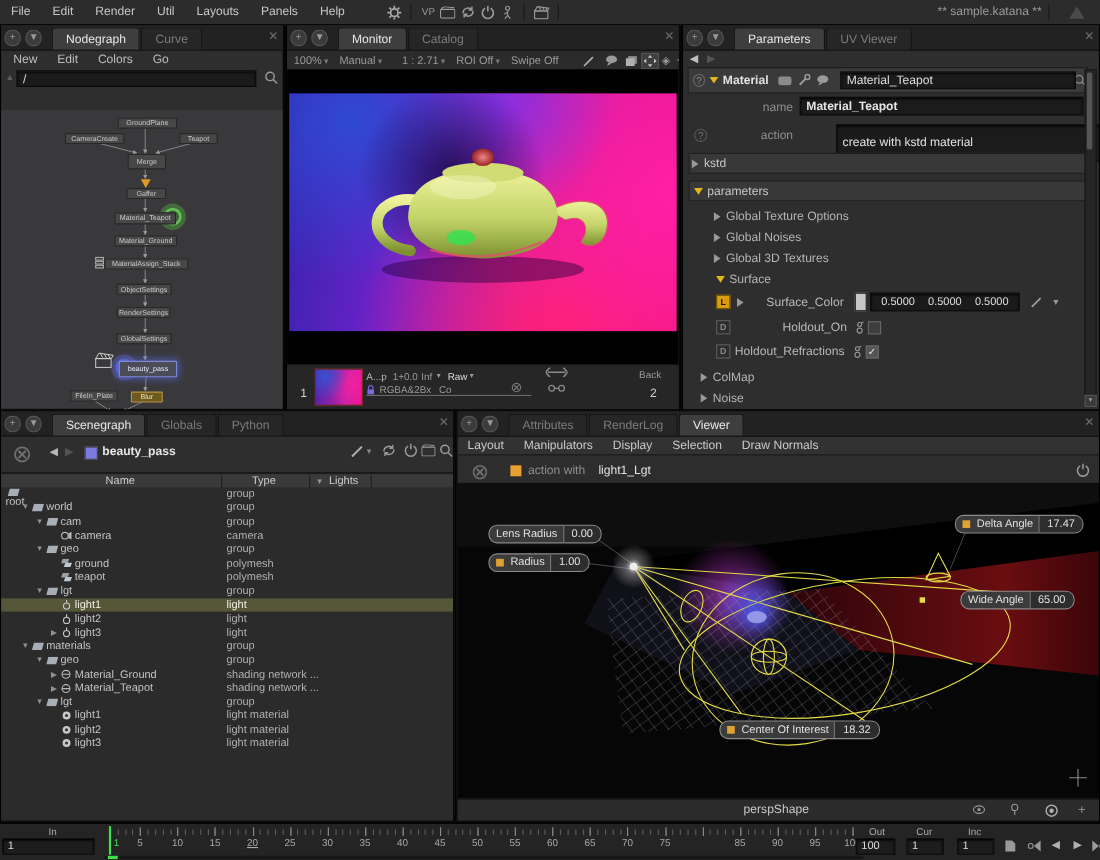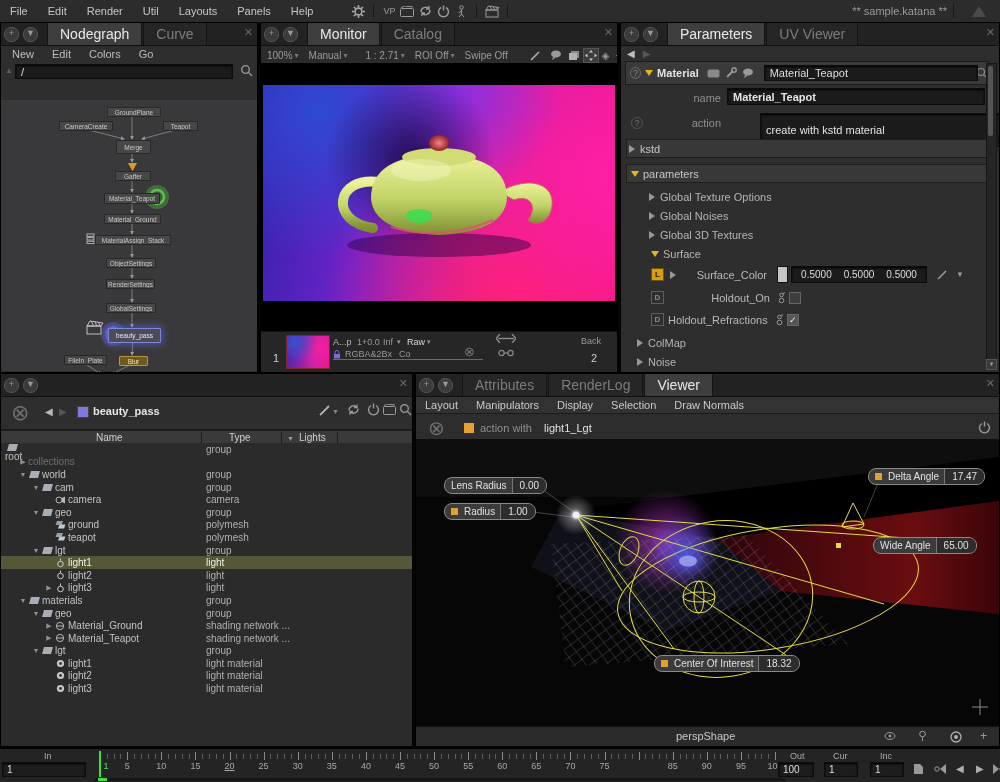--- a/index.html
+++ b/index.html
@@ -13,21 +13,21 @@
   .mb-ic{width:18px;height:16px;display:flex;align-items:center;justify-content:center;color:#9a9a9a;}
   .mb-title{margin-left:auto;color:#9a9a9a;font-size:11px;}
   .mb-warn{width:0;height:0;border-left:7px solid transparent;border-right:7px solid transparent;
     border-bottom:11px solid #4a4a4a;margin:0 14px 0 12px;}
   
   .panel{position:absolute;background:#2e2e2e;overflow:hidden;border:1px solid #000;box-sizing:border-box;}
   .tabbar{height:22px;background:#222;display:flex;align-items:flex-end;position:relative;
     border-bottom:1px solid #101010;}
   .tb-btn{width:13px;height:13px;border-radius:7px;background:#3b3b3b;border:1px solid #555;color:#999;
     font-size:9px;line-height:11px;text-align:center;margin:0 1px 3px 3px;}
-  .tab{padding:4px 12px 3px;font-size:14px;color:#7c7c7c;background:#262626;border:1px solid #141414;
+  .tab{padding:4px 12px 3px;font-size:11px;color:#7c7c7c;background:#262626;border:1px solid #141414;
     border-bottom:none;border-radius:3px 3px 0 0;margin-right:1px;white-space:nowrap;}
   .tab.active{color:#e8e8e8;background:#3e3e3e;}
   .tb-close{position:absolute;right:4px;top:3px;color:#6a6a6a;font-size:11px;}
   .menurow{height:16px;display:flex;align-items:center;font-size:11px;color:#bdbdbd;padding-left:2px;}
   .menurow span{padding:0 9px;}
   .field{position:absolute;background:#1b1b1b;border:1px solid #0c0c0c;box-shadow:inset 0 1px 2px #000;
     color:#ddd;font-size:11px;display:flex;align-items:center;padding:0 5px;box-sizing:border-box;}
   .ic{color:#9a9a9a;}
   
   .ng-graph{position:absolute;left:0;top:77px;width:256px;height:271px;background:#39393b;}
@@ -526,20 +526,25 @@
     <div class="scrollv">
         <div class="thumb"></div>
       </div>
     <div style="position:absolute;right:2px;bottom:2px;width:9px;height:9px;background:#3a3a3a;border:1px solid #555;color:#999;font-size:6px;text-align:center;line-height:9px;">▼</div>
   </div>
 
   <div class="panel" style="left:0;top:373px;width:413px;height:374px;">
     <div class="tabbar">
       <span class="tb-btn">+</span>
       <span class="tb-btn">▼</span>
+      <span class="tabs-holder" style="display:flex;align-items:flex-end;margin-left:8px;">
+          <span class="tab active">Scenegraph</span>
+          <span class="tab">Globals</span>
+          <span class="tab">Python</span>
+        </span>
       <span class="tb-close">✕</span>
     </div>
     <div class="sg-ctl">
       <span class="abs" style="left:10px;top:3px;font-size:22px;color:#6f6f6f;">⊗</span>
       <span class="abs" style="left:44px;top:9px;color:#b8b8b8;font-size:10px;">◀</span>
       <span class="abs" style="left:58px;top:9px;color:#555;font-size:10px;">▶</span>
       <span class="abs" style="left:76px;top:9px;width:10px;height:10px;background:#7a7ae0;border:1px solid #444;"></span>
       <b class="abs" style="left:92px;top:8px;font-size:11px;color:#e6e6e6;">beauty_pass</b>
       <span class="abs" style="left:318px;top:7px;">
         <svg width="12" height="12" viewBox="0 0 12 12">
@@ -586,27 +591,20 @@
           <span class="sg-name" style="padding-left: 4px; flex-direction: column;">
             <span class="sg-exp">▼</span>
             <span class="sg-ic">
               <svg width="11" height="7" viewBox="0 0 11 7">
                 <polygon points="2,0 11,0 9,7 0,7" fill="#a8aeb6"></polygon>
               </svg>
             </span>
             <span class="sg-txt">root</span>
           </span>
           <span class="sg-type">group</span>
-        </div>
-        <div class="sg-row dim">
-          <span class="sg-name" style="padding-left: 17px;">
-            <span class="sg-exp">▶</span>
-            <span class="sg-txt">collections</span>
-          </span>
-          <span class="sg-type"></span>
         </div>
         <div class="sg-row">
           <span class="sg-name" style="padding-left: 17px;">
             <span class="sg-exp">▼</span>
             <span class="sg-ic">
               <svg width="11" height="7" viewBox="0 0 11 7">
                 <polygon points="2,0 11,0 9,7 0,7" fill="#a8aeb6"></polygon>
               </svg>
             </span>
             <span class="sg-txt">world</span>

